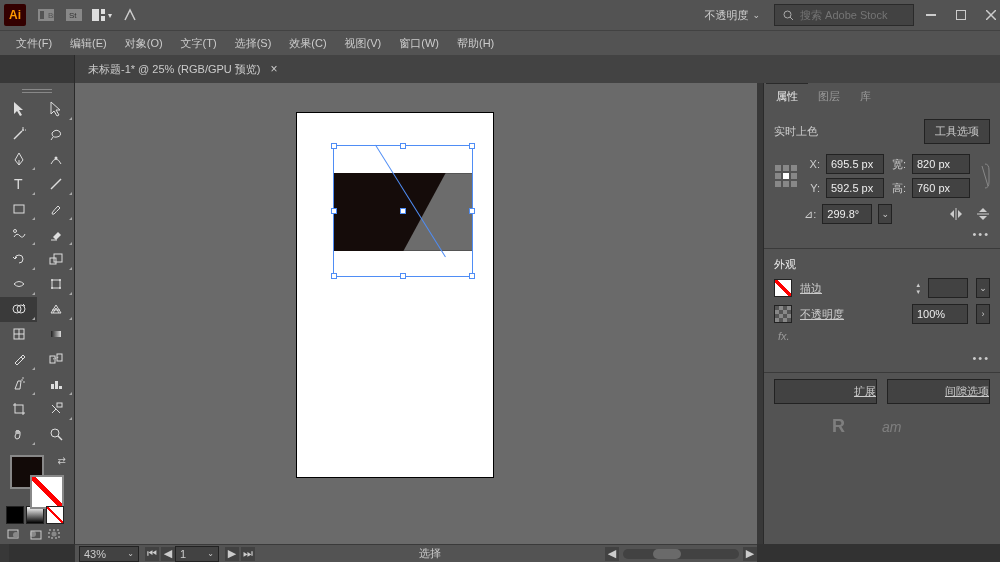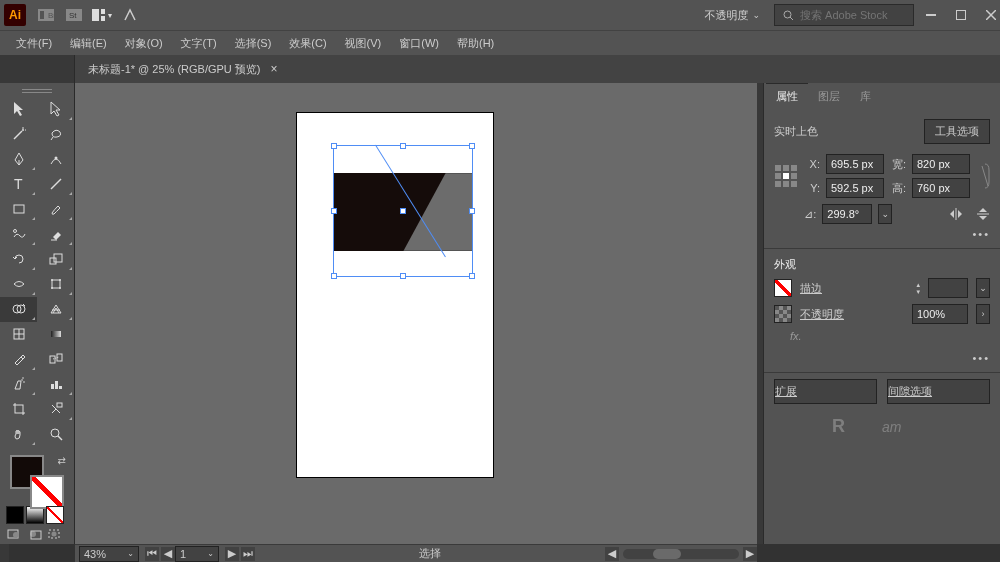--- a/index.html
+++ b/index.html
@@ -79,21 +79,21 @@
 .panel-more { text-align: right; padding: 4px 0; color: #ccc; letter-spacing: 2px; }
 .divider { height: 1px; background: #3a3a3a; margin: 4px -10px; }
 
 .appearance-row { display: flex; align-items: center; gap: 8px; margin: 6px 0; }
 .swatch-sm { width: 18px; height: 18px; border: 1px solid #222; }
 .underlined { text-decoration: underline; }
 .opacity-input { width: 56px; height: 20px; background: #424242; border: 1px solid #222; color: #eee; padding: 0 4px; font-size: 11px; display: flex; align-items: center; }
 .chev { width: 14px; height: 20px; background: #424242; border: 1px solid #222; display: flex; align-items: center; justify-content: center; font-size: 9px; }
 
 .quick-ops { display: flex; gap: 10px; margin-top: 6px; }
-.quick-btn { flex: 1; background: #424242; border: 1px solid #222; padding: 4px 0; text-align: left; text-decoration: underline; color: #ccc; }
+.quick-btn { flex: 1; background: #424242; border: 1px solid #222; padding: 4px 0; text-align: right; text-decoration: underline; color: #ccc; }
 
 
 .status-bar { position: absolute; left: 75px; bottom: 0; right: 243px; height: 18px; background: #535353; display: flex; align-items: center; font-size: 11px; border-top: 1px solid #3a3a3a; }
 .zoom-sel { width: 60px; height: 16px; background: #424242; border: 1px solid #222; margin-left: 4px; padding: 0 4px; display: flex; align-items: center; justify-content: space-between; }
 .nav-btns { display: flex; margin-left: 6px; gap: 2px; }
 .nav-btn { width: 14px; height: 14px; display: flex; align-items: center; justify-content: center; background: #424242; }
 .artboard-sel { width: 44px; height: 16px; background: #424242; border: 1px solid #222; padding: 0 4px; display: flex; align-items: center; justify-content: space-between; }
 .status-center { flex: 1; text-align: center; }
 .scroll-track { width: 116px; height: 10px; background: #424242; border-radius: 5px; position: relative; }
 .scroll-thumb { position: absolute; left: 30px; width: 28px; height: 10px; background: #6a6a6a; border-radius: 5px; }
@@ -553,21 +553,21 @@
           <div class="opacity-input" style="width:40px"></div>
           <span class="chev">⌄</span>
         </div>
         <div class="appearance-row">
           <div class="swatch-sm" style="background:repeating-conic-gradient(#888 0 25%,#555 0 50%) 0 0/8px 8px"></div>
           <span class="underlined">不透明度</span>
           <span style="flex:1"></span>
           <div class="opacity-input">100%</div>
           <span class="chev">›</span>
         </div>
-        <div style="margin:6px 16px;font-style:italic;color:#999">fx.</div>
+        <div style="margin:6px 4px;font-style:italic;color:#999">fx.</div>
         <div class="panel-more">•••</div>
         <div class="divider"></div>
 
         <div class="quick-ops">
           <div class="quick-btn">扩展</div>
           <div class="quick-btn">间隙选项</div>
         </div>
 
         <div style="display:flex;gap:20px;margin-top:12px;opacity:.5;justify-content:center">
           <svg width="30" height="20">

